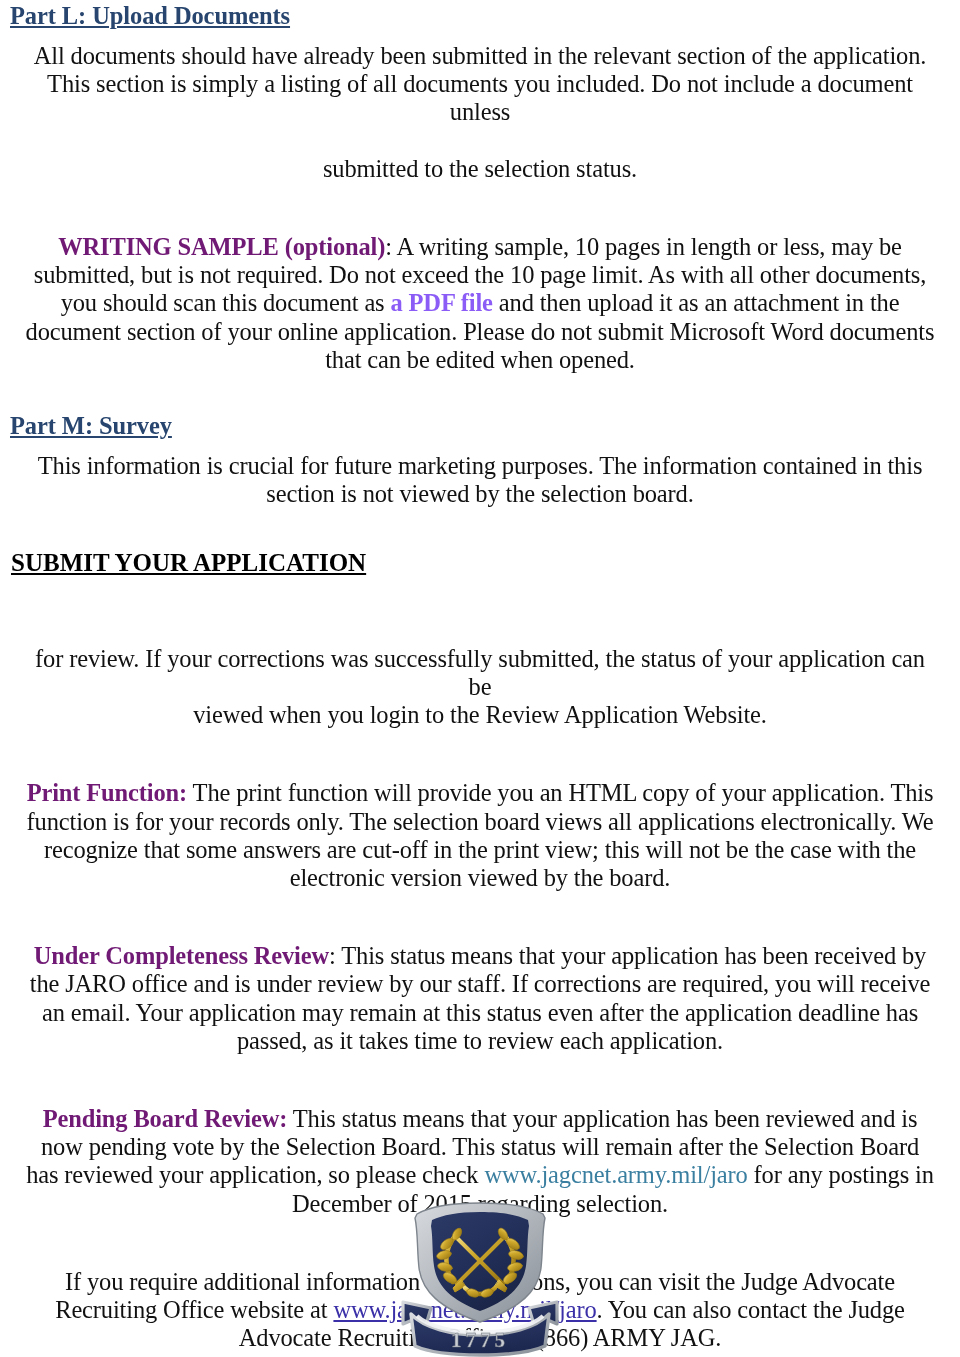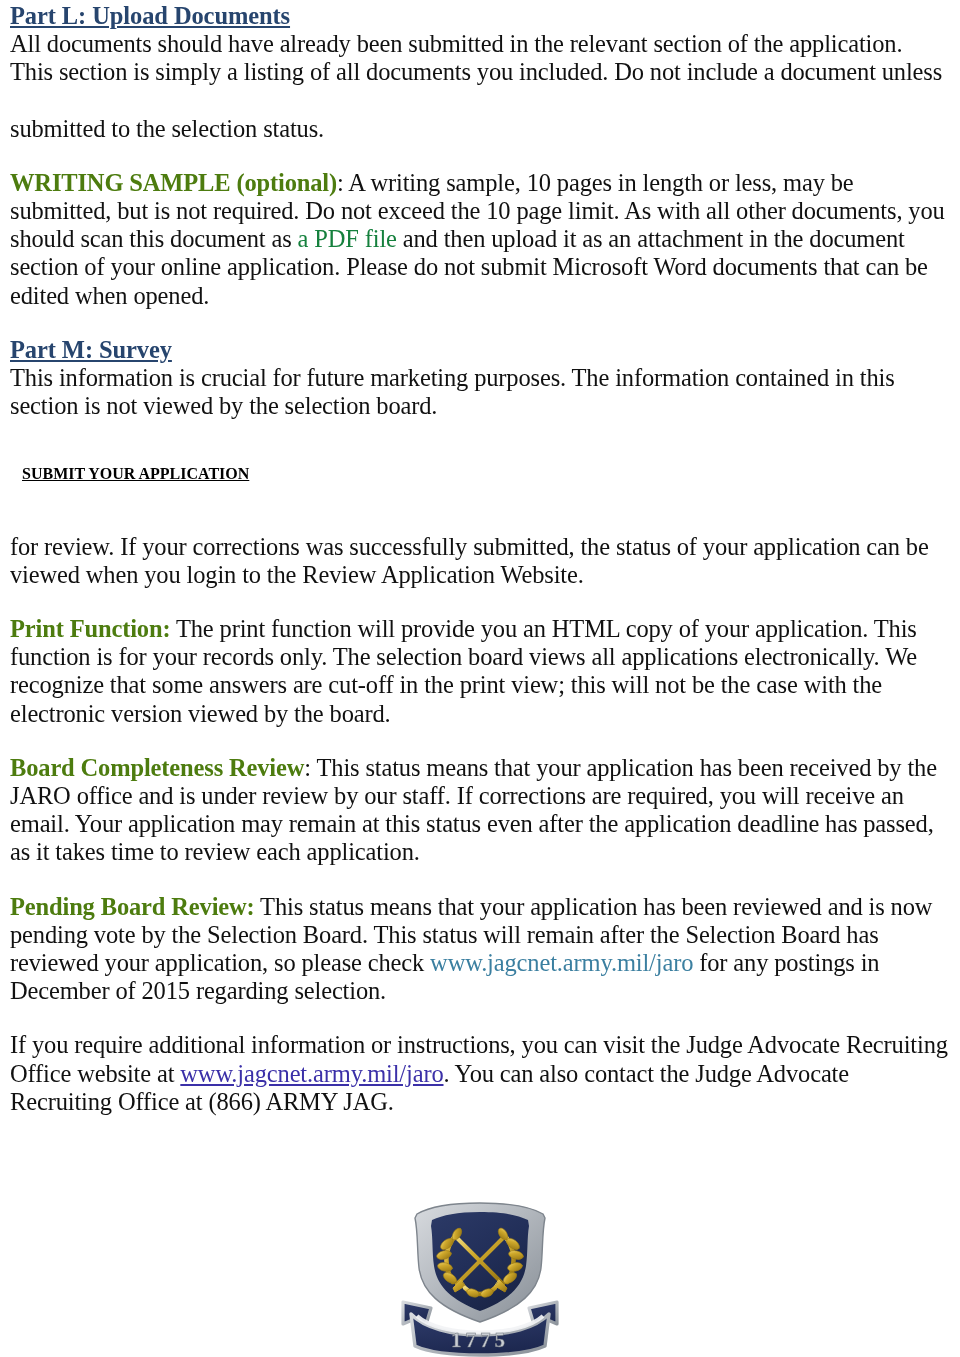--- a/index.html
+++ b/index.html
@@ -28,46 +28,47 @@
     font-size: 24.5px;
     line-height: 28px;
     text-decoration: underline;
     display: inline-block;
     margin: 0;
     letter-spacing: -0.1px;
   }
   .h-black {
     color: #000000;
     font-weight: bold;
-    font-size: 16px;
+    font-size: 25px;
     line-height: 28px;
     text-decoration: underline;
     display: inline-block;
-    margin: 12px;
+    margin: 1px;
     letter-spacing: 0px;
   }
   .heading-row {
     line-height: 28px;
     height: 28px;
   }
   p.body {
     font-size: 24.5px;
     line-height: 28.2px;
-    margin: 0;
+    margin: 12px;
     color: #111111;
     letter-spacing: -0.15px;
     word-spacing: 0px;
+    text-align: center;
   }
   .lead-blue {
-    color: #4d7c0f;
+    color: #701a75;
     font-weight: bold;
   }
   .bold {
-    font-weight: normal;
-    color: #15803d;
+    font-weight: bold;
+    color: #8b5cf6;
   }
   .link-teal {
     color: #3B7FA0;
     text-decoration: none;
   }
   .link-purple {
     color: #3B30A8;
     text-decoration: underline;
   }
   .spacer-md { height: 26px; }
@@ -132,21 +133,21 @@
 
   <div class="spacer-md"></div>
 
   <p class="body">
     <span class="lead-blue">Print Function:</span><span>  The print function will provide you an HTML copy of your application.  This function is for your records only.  The selection board views all applications electronically.  We recognize that some answers are cut-off in the print view; this will not be the case with the electronic version viewed by the board.</span>
   </p>
 
   <div class="spacer-md"></div>
 
   <p class="body">
-    <span class="lead-blue">Board Completeness Review</span><span>: This status means that your application has been received by the JARO office and is under review by our staff.  If corrections are required, you will receive an email. Your application may remain at this status even after the application deadline has passed, as it takes time to review each application.</span>
+    <span class="lead-blue">Under Completeness Review</span><span>: This status means that your application has been received by the JARO office and is under review by our staff.  If corrections are required, you will receive an email. Your application may remain at this status even after the application deadline has passed, as it takes time to review each application.</span>
   </p>
 
   <div class="spacer-md"></div>
 
   <p class="body">
     <span class="lead-blue">Pending Board Review:</span><span>  This status means that your application has been reviewed and is now pending vote by the Selection Board. This status will remain after the Selection Board has reviewed your application, so please check </span><span class="link-teal">www.jagcnet.army.mil/jaro</span><span> for any postings in December of 2015 regarding selection.</span>
   </p>
 
   <div class="spacer-md"></div>
 

